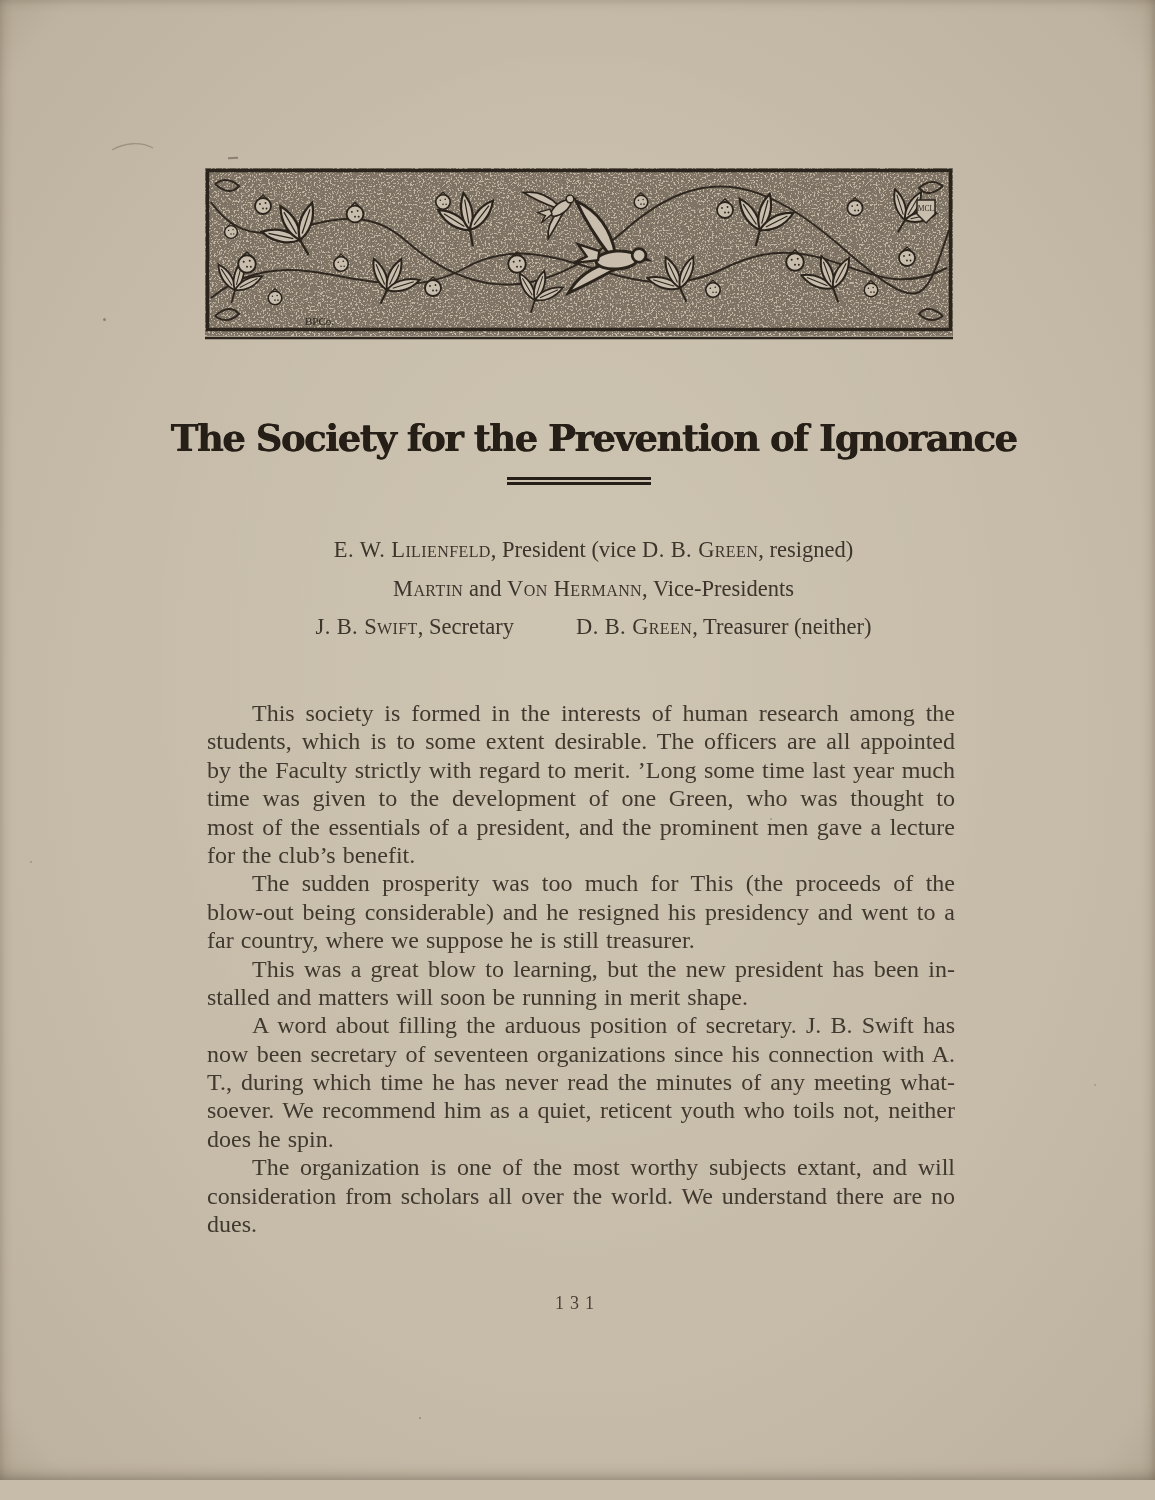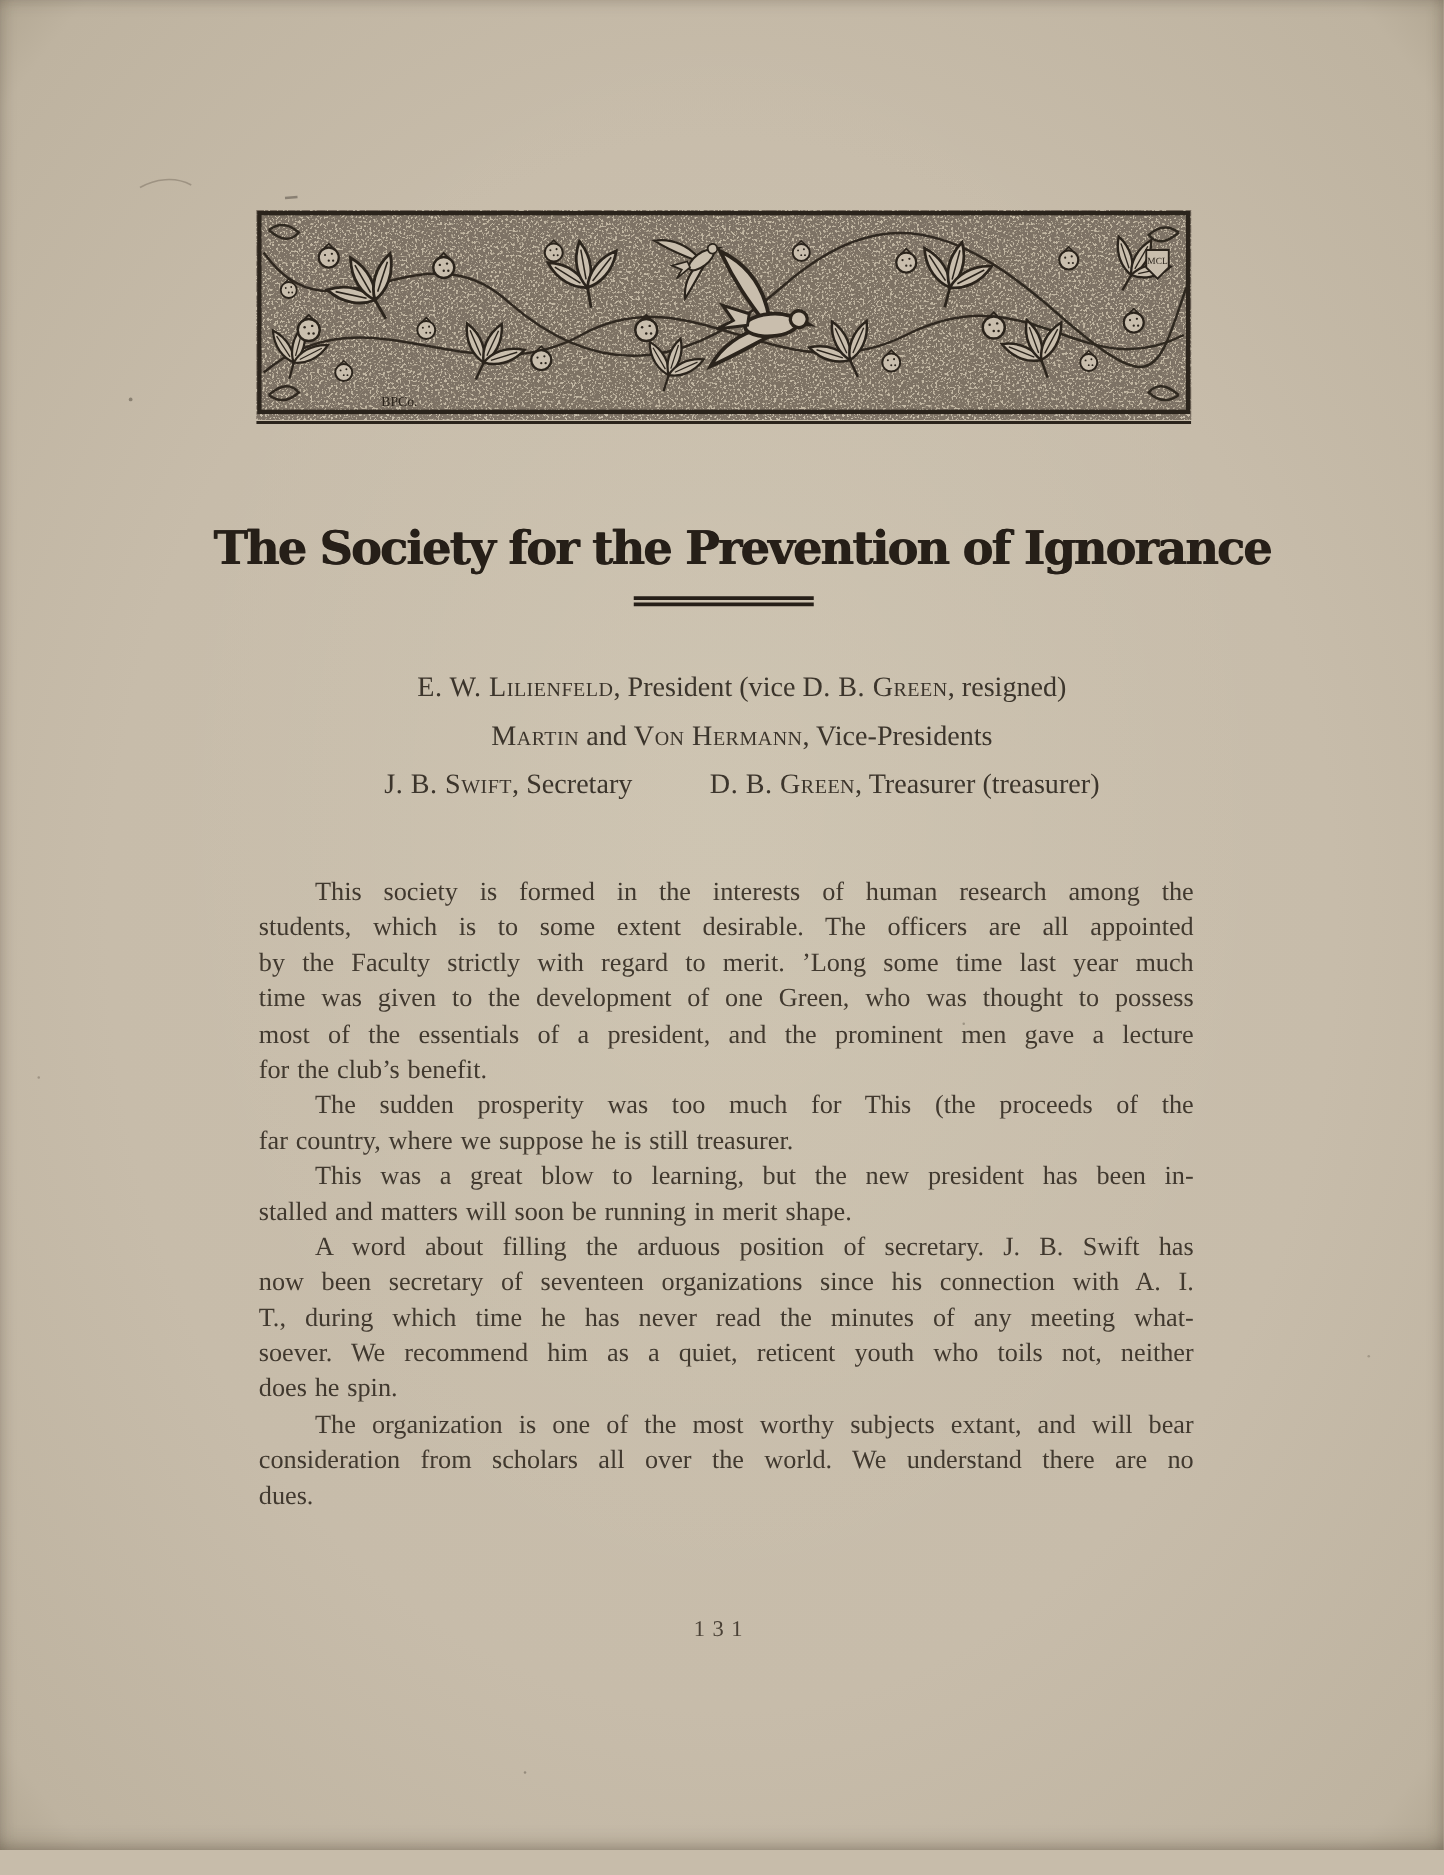--- a/index.html
+++ b/index.html
@@ -54,21 +54,21 @@
     position:absolute;left:0;top:531px;width:100%;
     text-align:center;color:#3c352c;
     font-size:22.5px;line-height:38.7px;margin-left:16px;
   }
   .officers .sc{font-variant:small-caps;letter-spacing:.4px;}
   .officers .gap{display:inline-block;width:62px;}
   
   .bodytext{
     position:absolute;left:207px;top:699px;width:748px;
     color:var(--ink);
-    font-size:21px;line-height:28.4px;
+    font-size:24px;line-height:28.4px;
   }
   .paragraph{margin:0;}
   .line{
     text-align:justify;
     text-align-last:justify;
     height:28.4px;overflow:hidden;
     word-spacing:1px;
   }
   .line.first{text-indent:45px;}
   .line.last{text-align-last:left;}
@@ -186,34 +186,35 @@
     <rect x="2.5" y="2.5" width="743" height="159" fill="none" stroke="#2b241c" stroke-width="3.5"></rect>
     <line x1="0" y1="170" x2="748" y2="170" stroke="#2b241c" stroke-width="2.5"></line>
   </svg>
 
   <h1 class="title">The Society for the Prevention of Ignorance</h1>
   <div class="title-rule"></div>
 
   <div class="officers" id="officers">
       <div class="officer-line"><span class="sc">E. W. Lilienfeld</span><span>, President (vice </span><span class="sc">D. B. Green</span><span>, resigned)</span></div>
       <div class="officer-line"><span class="sc">Martin</span><span> and </span><span class="sc">Von Hermann</span><span>, Vice-Presidents</span></div>
-      <div class="officer-line"><span class="sc">J. B. Swift</span><span>, Secretary</span><span class="gap"></span><span class="sc">D. B. Green</span><span>, Treasurer (treasurer)</span></div>
+      <div class="officer-line"><span class="sc">J. B. Swift</span><span>, Secretary</span><span class="gap"></span><span class="sc">D. B. Green</span><span>, Treasurer (neither)</span></div>
     </div>
 
   <div class="bodytext" id="bodytext">
       <div class="paragraph">
         <div class="line first">This society is formed in the interests of human research among the</div>
         <div class="line">students, which is to some extent desirable.  The officers are all appointed</div>
         <div class="line">by the Faculty strictly with regard to merit.  ’Long some time last year much</div>
         <div class="line">time was given to the development of one Green, who was thought to possess</div>
         <div class="line">most of the essentials of a president, and the prominent men gave a lecture</div>
         <div class="line last">for the club’s benefit.</div>
       </div>
       <div class="paragraph">
         <div class="line first">The sudden prosperity was too much for This (the proceeds of the</div>
+        <div class="line">blow-out being considerable) and he resigned his presidency and went to a</div>
         <div class="line last">far country, where we suppose he is still treasurer.</div>
       </div>
       <div class="paragraph">
         <div class="line first">This was a great blow to learning, but the new president has been in-</div>
         <div class="line last">stalled and matters will soon be running in merit shape.</div>
       </div>
       <div class="paragraph">
         <div class="line first">A word about filling the arduous position of secretary.  J. B. Swift has</div>
         <div class="line">now been secretary of seventeen organizations since his connection with A. I.</div>
         <div class="line">T., during which time he has never read the minutes of any meeting what-</div>

